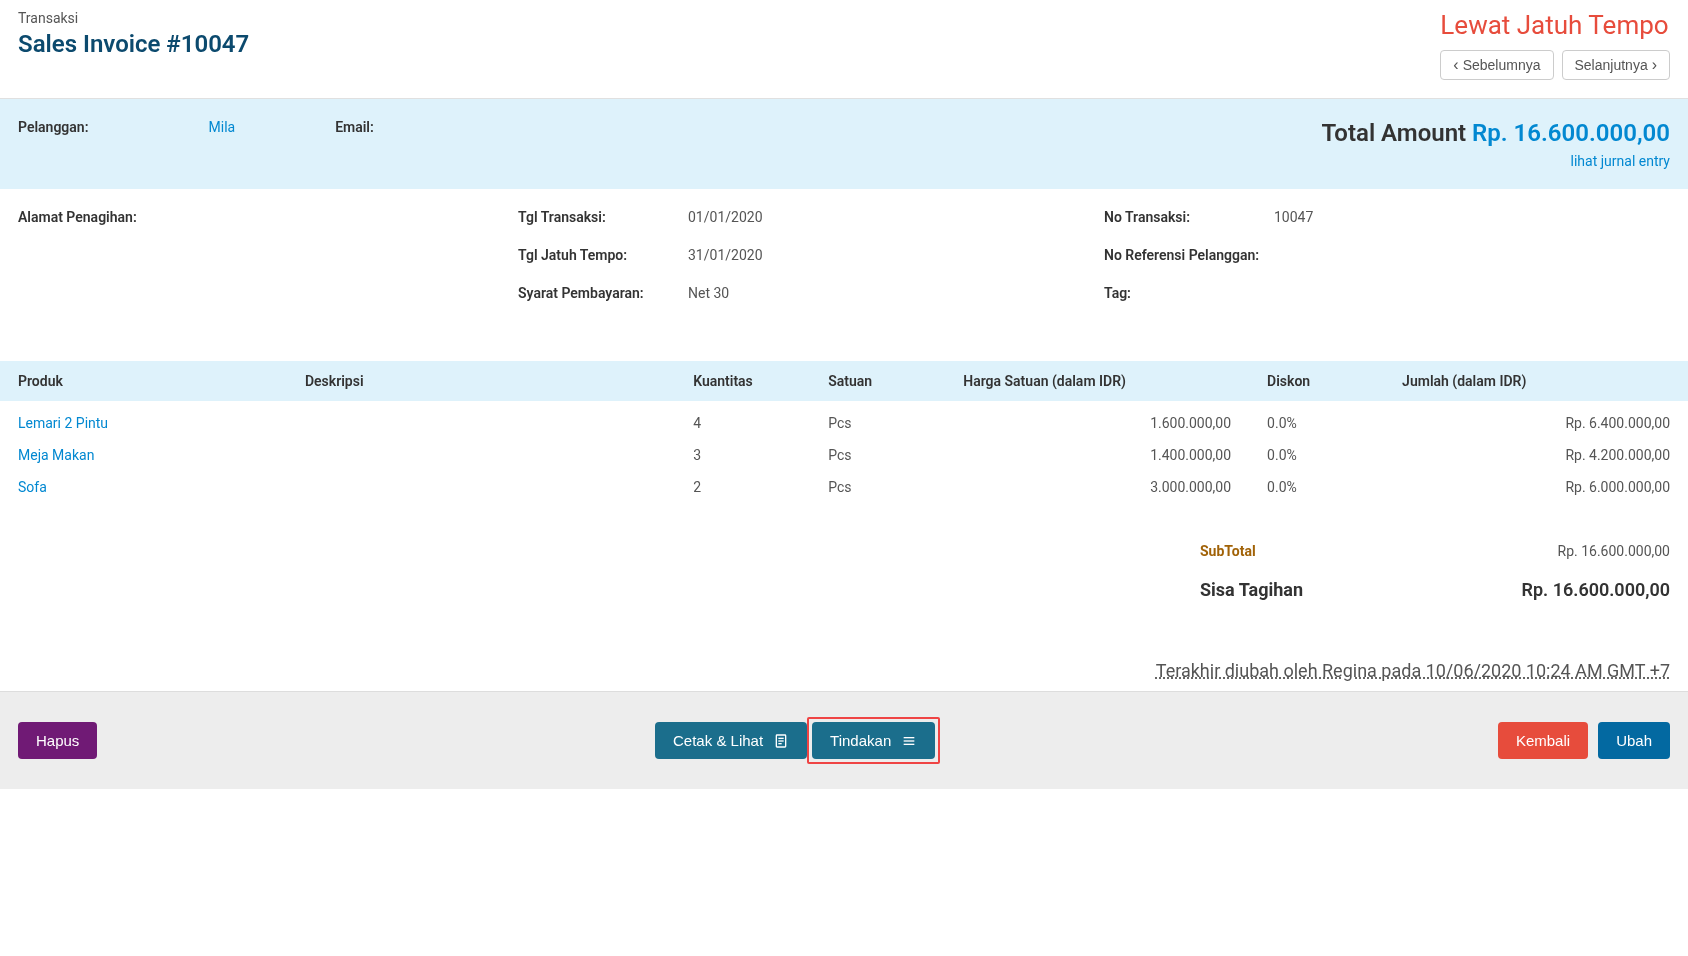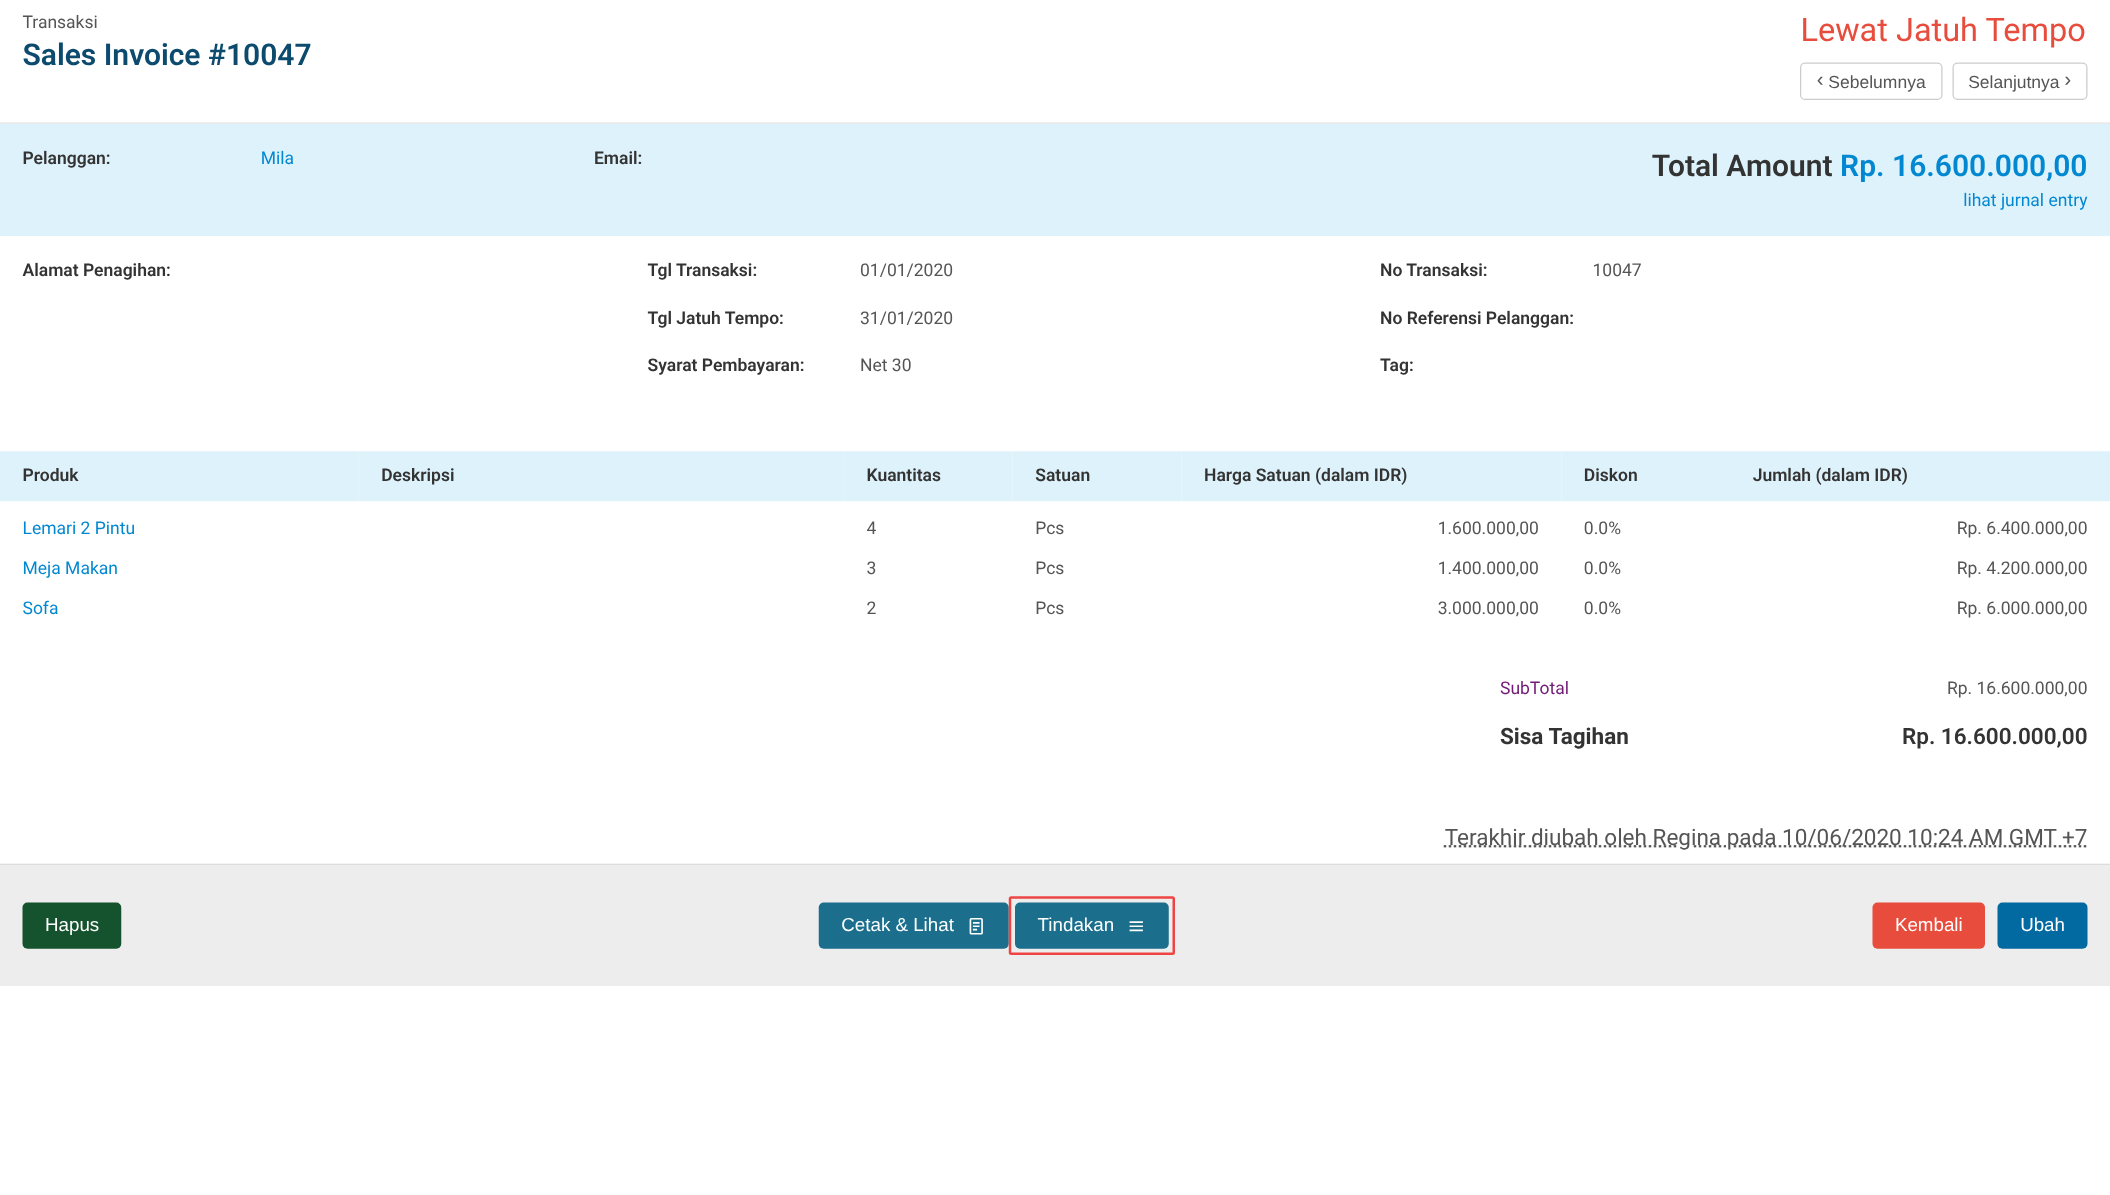--- a/index.html
+++ b/index.html
@@ -163,22 +163,22 @@
       grid-template-columns: 200px 250px;
       gap: 20px;
       justify-items: start;
     }
     .totals-grid .td-right {
       justify-self: end;
       text-align: right;
       width: 100%;
     }
     .subtotal-label {
-      font-weight: 400;
-      color: #701a75;
+      font-weight: 700;
+      color: #a16207;
     }
     .subtotal-value {
       color: #555;
     }
     .sisa-label {
       font-size: 18px;
       font-weight: 700;
       color: #333;
     }
     .sisa-value {
@@ -220,21 +220,21 @@
       border: none;
       border-radius: 4px;
       cursor: pointer;
       font-size: 15px;
       color: #fff;
       display: flex;
       align-items: center;
       gap: 10px;
     }
     .btn-gray {
-      background: #14532d;
+      background: #701a75;
     }
     .btn-teal {
       background: #1b6e8c;
     }
     .btn-red {
       background: #e74c3c;
     }
     .btn-green {
       background: #0369a1;
     }
@@ -277,21 +277,21 @@
 </div>
 
 <div class="divider"></div>
 
 <div class="summary-band">
   <div class="summary-left">
     <div class="summary-col">
       <span class="field-label">Pelanggan:</span>
       <span class="customer-name">Mila</span>
     </div>
-    <div class="summary-col" style="margin-left: 140px;">
+    <div class="summary-col" style="">
       <span class="field-label">Email:</span>
       <span></span>
     </div>
   </div>
   <div class="summary-right">
     <div>
       <span class="total-label">Total Amount </span><span class="total-label total-amount">Rp. 16.600.000,00</span>
     </div>
     <a class="jurnal-link">lihat jurnal entry</a>
   </div>

